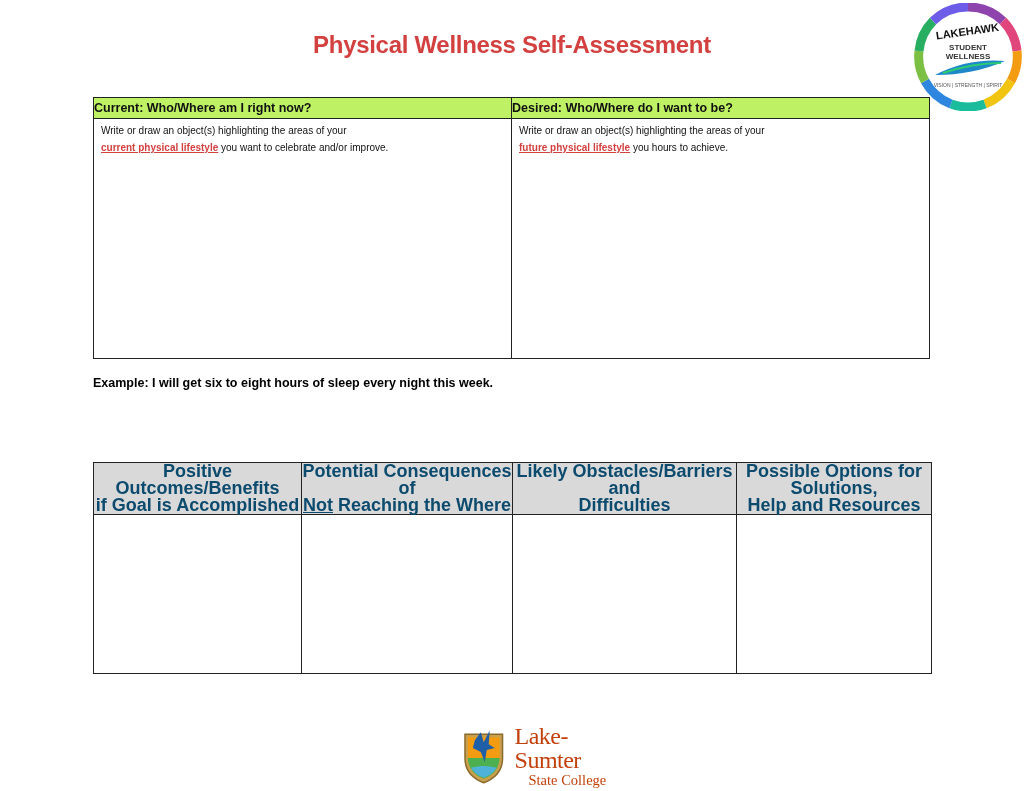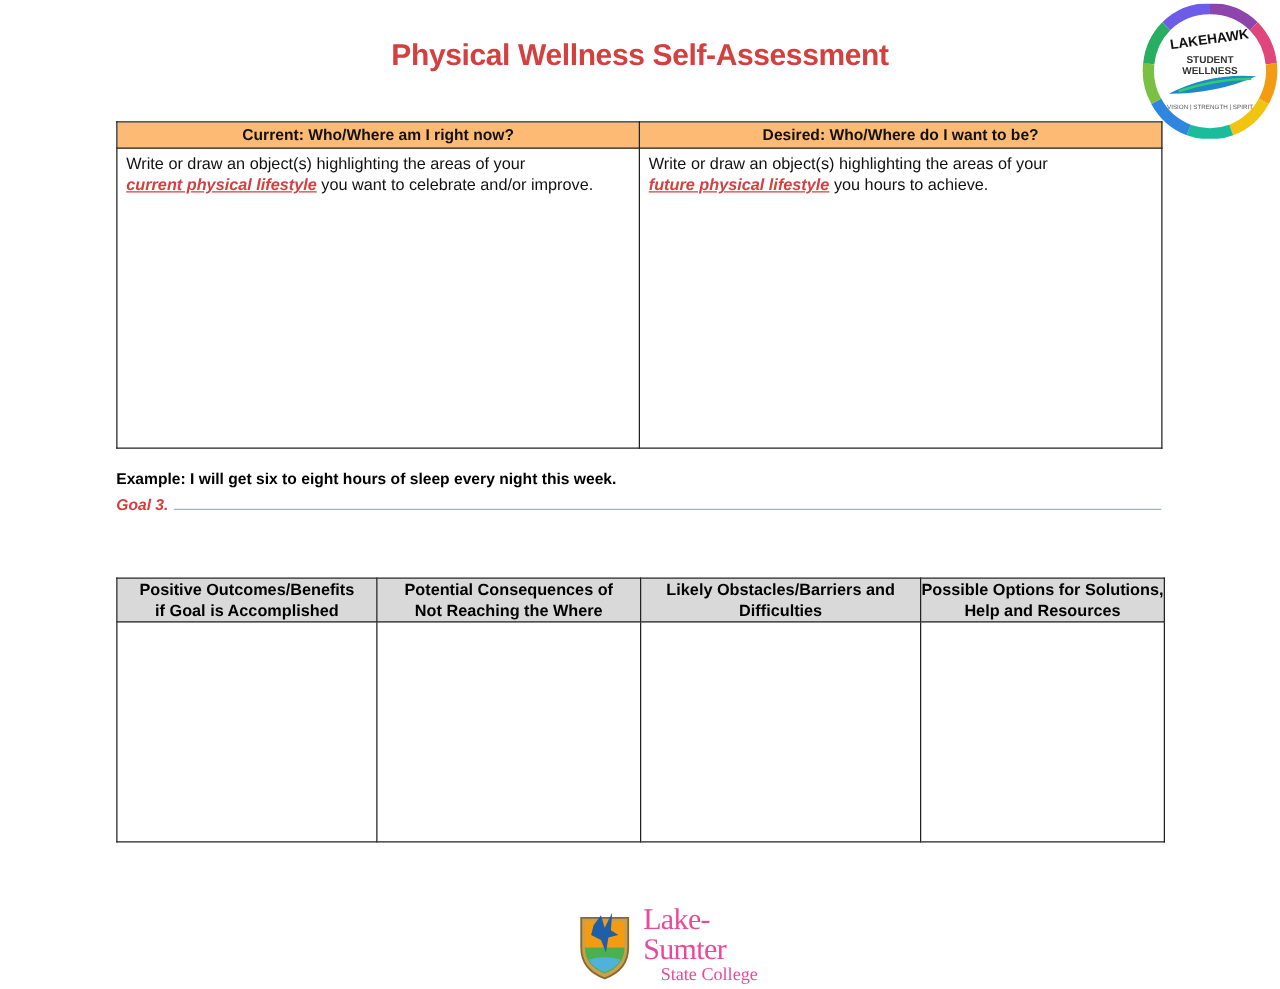--- a/index.html
+++ b/index.html
@@ -13,51 +13,51 @@
 
     
     .badge { position: absolute; left: 913px; top: 3px; width: 110px; height: 108px; }
 
     
     .top-table {
       position: absolute; left: 93px; top: 97px; width: 837px; height: 262px;
       border: 1.5px solid #222; border-collapse: collapse; table-layout: fixed;
     }
     .top-table th {
-      height: 21px; background: #fdba74; font-size: 12.5px; font-weight: bold;
-      border: 1.5px solid #222; text-align: center; vertical-align: middle; color: #111;
+      height: 21px; background: #bef264; font-size: 12.5px; font-weight: bold;
+      border: 1.5px solid #222; text-align: left; vertical-align: middle; color: #111;
     }
     .top-table td {
       border: 1.5px solid #222; vertical-align: top; padding: 3px 7px;
-      font-size: 13px; line-height: 17px; color: #111;
+      font-size: 10px; line-height: 17px; color: #111;
     }
-    .emph { color: #d2403f; font-weight: bold; font-style: italic; text-decoration: underline; text-align: right; }
+    .emph { color: #d2403f; font-weight: bold; text-decoration: underline; text-align: right; }
 
     
     .goals { position: absolute; left: 93px; top: 376px; width: 836px; }
     .example { font-size: 12.5px; font-weight: bold; color: #000000; height: 17px; }
     .goal-row { display: flex; align-items: flex-end; height: 17.5px; }
     .goal-label { font-size: 12.5px; font-weight: bold; font-style: italic; color: #d2403f; white-space: nowrap; }
     .goal-line { flex: 1; border-bottom: 1px solid #a8b4c0; margin-left: 4px; margin-bottom: 3px; height: 1px; }
 
     
     .bottom-table {
       position: absolute; left: 93px; top: 462px; width: 838px; height: 212px;
       border: 1.5px solid #222; border-collapse: collapse; table-layout: fixed;
     }
     .bottom-table th {
-      height: 30px; background: #d9d9d9; font-size: 13px; font-weight: bold;
-      border: 1.5px solid #222; text-align: center; vertical-align: middle; line-height: 17px; color: #000000;
+      height: 30px; background: #d9d9d9; font-size: 18px; font-weight: bold;
+      border: 1.5px solid #222; text-align: center; vertical-align: middle; line-height: 17px; color: #0c4a6e;
     }
     .bottom-table td { border: 1.5px solid #222; }
-    .ul { }
+    .ul { text-decoration: underline; }
 
     
     .college-logo { position: absolute; left: 463px; top: 727px; width: 170px; height: 58px; display: flex; align-items: center; }
-    .college-text { margin-left: 10px; font-family: "Liberation Serif", "DejaVu Serif", serif; color: #ec4899; line-height: 1; }
+    .college-text { margin-left: 10px; font-family: "Liberation Serif", "DejaVu Serif", serif; color: #c2410c; line-height: 1; }
     .college-name { font-size: 24px; letter-spacing: -0.5px; }
     .college-sub { font-size: 14.5px; margin-left: 14px; margin-top: 1px; }
   </style>
 </head>
 <body>
 
 <h1 class="page-title">Physical Wellness Self-Assessment</h1>
 
 <div class="badge">
   <svg width="110" height="108" viewBox="0 0 110 108">
@@ -95,24 +95,20 @@
     <td>
       <span>Write or draw an object(s) highlighting the areas of your</span><br>
       <span class="emph">future physical lifestyle</span><span> you hours to achieve.</span>
     </td>
   </tr>
 </tbody>
   </table>
 
 <div class="goals">
   <div class="example">Example: I will get six to eight hours of sleep every night this week.</div>
-  <div class="goal-row">
-    <span class="goal-label">Goal 3.</span>
-    <span class="goal-line"></span>
-  </div>
 </div>
 
 <table class="bottom-table">
   <colgroup>
     <col style="width:208px">
       <col style="width:211px">
       <col style="width:224px">
       <col style="width:195px">
   </colgroup>
   <tbody>

